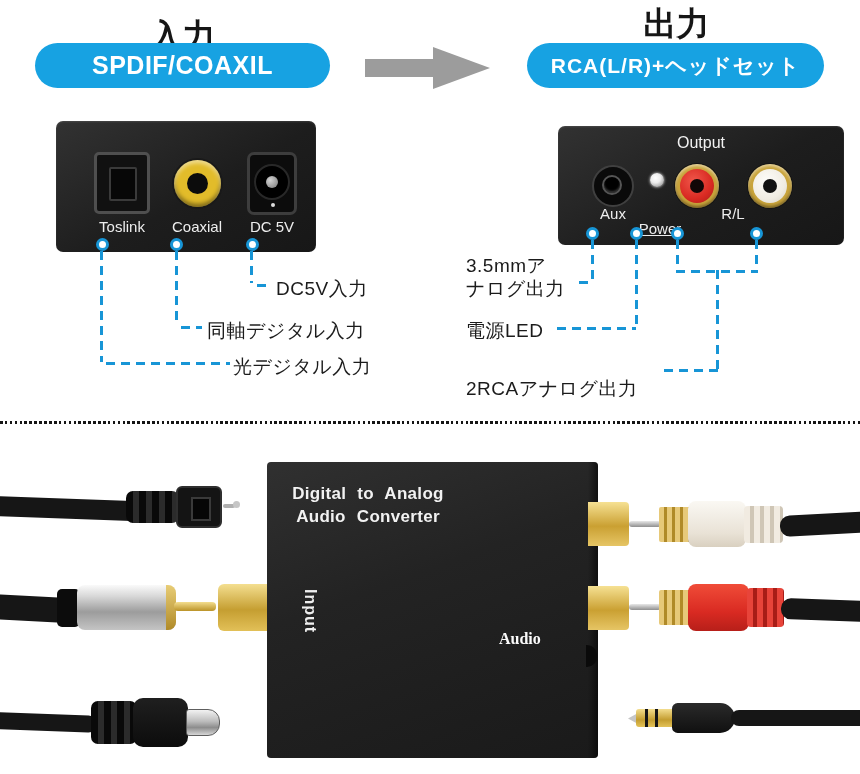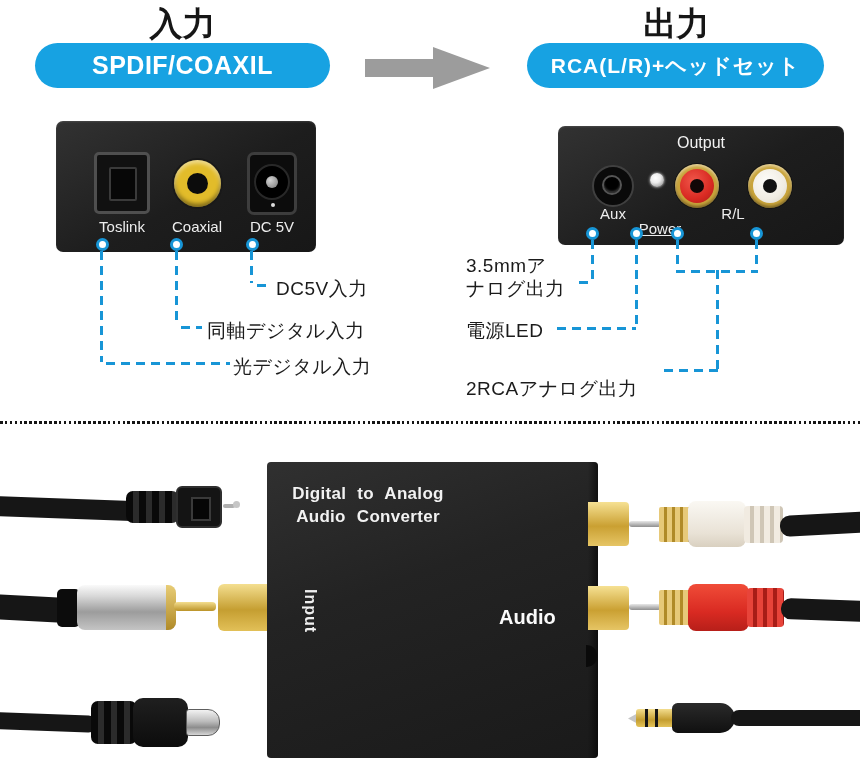--- a/index.html
+++ b/index.html
@@ -4,21 +4,21 @@
 <style>
   html,body{margin:0;padding:0;background:#fff;}
   #stage{
     position:relative;width:860px;height:774px;background:#ffffff;overflow:hidden;
     font-family:"Liberation Sans","DejaVu Sans",sans-serif;color:#1b1b1b;
   }
   .abs{position:absolute;}
 
   
   .heading{font-size:33px;font-weight:bold;color:#161616;text-align:center;}
-  #in-head{left:110px;top:2px;width:145px;}
+  #in-head{left:110px;top:14px;width:145px;}
   #out-head{left:604px;top:2px;width:145px;}
   .badge{height:45px;border-radius:23px;background:#17a2e2;color:#fff;font-weight:bold;
          text-align:center;line-height:45px;}
   #badge-in{left:35px;top:43px;width:295px;font-size:25px;letter-spacing:.5px;}
   #badge-out{left:527px;top:43px;width:297px;font-size:21px;letter-spacing:1px;}
 
   
   #arrow{left:365px;top:47px;width:125px;height:42px;}
   #arrow .shaft{position:absolute;left:0;top:12px;width:70px;height:18px;background:#9c9c9c;}
   #arrow .head{position:absolute;left:68px;top:0;width:0;height:0;
@@ -107,21 +107,21 @@
 
   
   #device{left:267px;top:462px;width:331px;height:296px;border-radius:4px;
           background:linear-gradient(160deg,#303030 0%,#232323 40%,#1a1a1a 100%);}
   #device::after{content:"";position:absolute;right:0;top:0;width:10px;height:100%;
                  background:linear-gradient(90deg,rgba(0,0,0,0),rgba(0,0,0,.55));border-radius:0 4px 4px 0;}
   #dev-title{position:absolute;left:16px;top:20px;width:170px;text-align:center;color:#f2f2f2;
              font-size:17px;font-weight:bold;line-height:23px;word-spacing:6px;letter-spacing:.3px;}
   #dev-input{position:absolute;left:13px;top:140px;width:60px;text-align:center;color:#eee;
              font-size:16px;font-weight:600;letter-spacing:1px;transform:rotate(90deg);}
-  #dev-audio{position:absolute;left:232px;top:144px;width:62px;color:#fafafa;font-size:20px;font-weight:600;}
+  #dev-audio{position:absolute;left:232px;top:168px;width:62px;color:#fafafa;font-size:16px;font-weight:600;font-family:Liberation Serif, serif;}
 
   
   .gold-jack{background:linear-gradient(180deg,#f6e193 0%,#caa032 55%,#e6c565 100%);}
   #jack-top{left:588px;top:502px;width:41px;height:44px;border-radius:0 4px 4px 0;}
   #jack-bottom{left:588px;top:586px;width:41px;height:44px;border-radius:0 4px 4px 0;}
   #coax-female{left:218px;top:584px;width:50px;height:47px;border-radius:6px 0 0 6px;
                background:linear-gradient(180deg,#f4df90 0%,#c59e31 55%,#e2c058 100%);}
   #aux-bump{left:586px;top:645px;width:11px;height:22px;background:#0a0a0a;border-radius:0 10px 10px 0;}
 
   .cable{background:#161616;border-radius:10px;}

